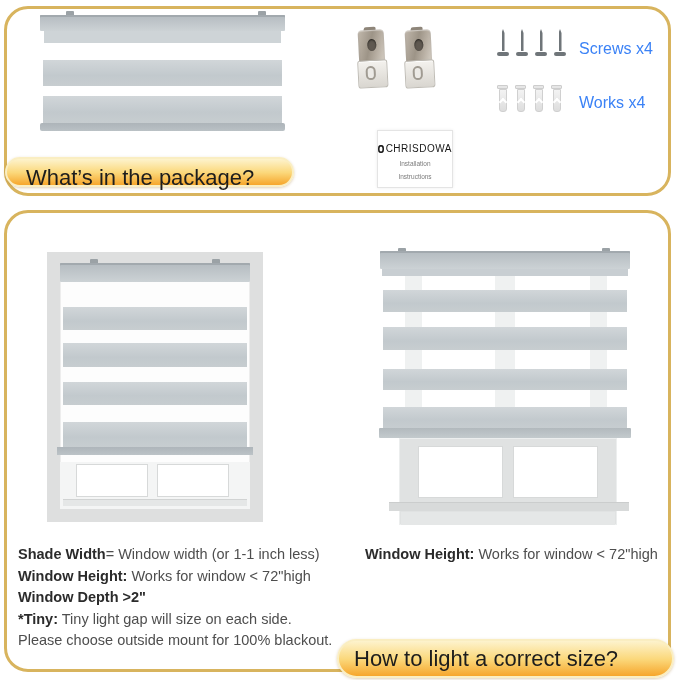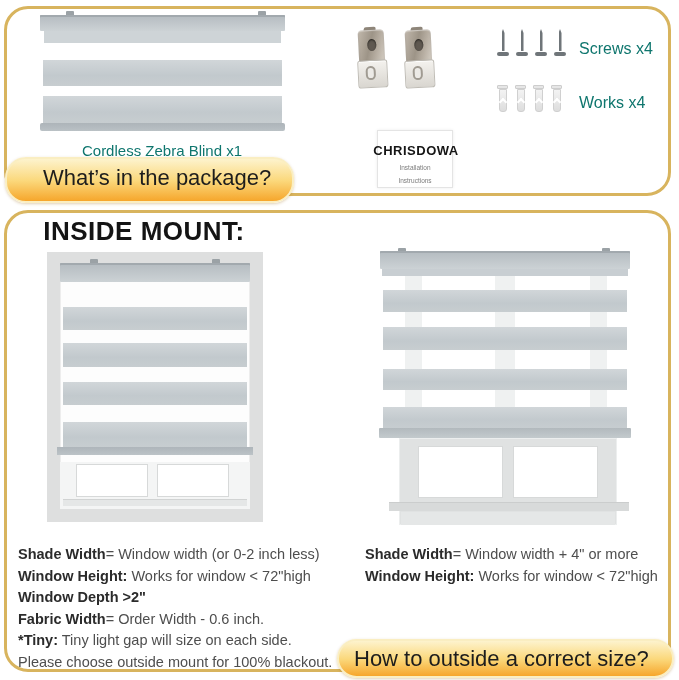--- a/index.html
+++ b/index.html
@@ -10,38 +10,38 @@
   .box { position:absolute; left:4px; width:667px; background:#fff;
          border:3px solid #d8b45e; border-radius:24px; }
   .top-box { top:6px; height:190px; }
   .bottom-box { top:210px; height:462px; }
 
   
   .pill { position:absolute; z-index:5; border-radius:21px;
           background:linear-gradient(180deg,#fdf3cd 0%, #fbd87b 52%, #f6a62c 100%);
           border:2px solid #faeec2; box-shadow:0 1px 3px rgba(150,95,10,.3);
           font-size:22px; font-weight:500; color:#1d1d1d; white-space:nowrap; }
-  .pill-top { left:5px; top:157px; width:289px; height:46px; line-height:37px; padding-left:36px; }
+  .pill-top { left:5px; top:157px; width:289px; height:30px; line-height:37px; padding-left:19px; }
   .pill-bottom { left:337px; top:639px; width:337px; height:39px; line-height:36px; padding-left:15px; }
 
   
   .pkg-blind { position:absolute; left:33px; top:2px; width:245px; height:120px; }
   .tab { position:absolute; width:8px; height:5px; background:#9ba2a6; border-radius:1px 1px 0 0; }
   .pkg-blind .tab.t1 { left:26px; top:0; } .pkg-blind .tab.t2 { left:218px; top:0; }
   .rail { position:absolute; left:0; right:0; background:linear-gradient(180deg,#b4bbc0,#ccd2d5);
           box-shadow:inset 0 2px 0 #a2a9ae; border-radius:1px; }
   .pkg-blind .rail-top { top:4px; height:16px; }
   .pkg-blind .hang { position:absolute; top:20px; height:12px; left:4px; right:4px; background:#ced4d7; }
   .stripe { position:absolute; left:3px; right:3px;
             background:linear-gradient(180deg,#d1d6d9,#c2c9cd 60%,#c7cdd0); }
   .pkg-blind .s1 { top:49px; height:26px; } .pkg-blind .s2 { top:85px; height:27px; }
   .pkg-blind .rail-bot { position:absolute; left:0; right:0; top:112px; height:8px;
             background:linear-gradient(180deg,#adb4b9,#bac1c5); border-radius:2px; }
 
-  .pkg-label { position:absolute; font-size:15px; color:#0f766e; }
+  .pkg-label { position:absolute; font-size:15px; color:#3b82f6; }
   .lbl-blind { left:30px; top:133px; width:250px; text-align:center; }
   .lbl-brackets { left:342px; top:91px; width:110px; text-align:center; }
   .lbl-screws { left:572px; top:31px; font-size:16px; }
   .lbl-anchor { left:572px; top:85px; font-size:16px; }
   .lbl-instruction { left:462px; top:142px; font-size:16px; }
 
   
   .brackets { position:absolute; left:350px; top:18px; display:flex; gap:17px; }
   .bracket { position:relative; width:30px; height:62px; transform:rotate(-3deg); }
   .b-tab { position:absolute; top:0; left:8px; width:12px; height:6px; background:#8e8579;
@@ -72,21 +72,21 @@
   .a-body::after { content:""; position:absolute; left:50%; top:42%; width:4px; height:4px;
             border-left:2px solid #fff; border-top:2px solid #fff;
             transform:translateX(-50%) rotate(45deg); }
 
   
   .inst-card { position:absolute; left:370px; top:121px; width:76px; height:58px; background:#fff;
                border:1px solid #e4e4e4; box-shadow:0 0 3px rgba(0,0,0,.08); text-align:center; }
   .brand-row { margin-top:12px; display:flex; align-items:center; justify-content:center; gap:2px; }
   .logo-circle { width:8px; height:8px; border-radius:50%; background:#151515; display:inline-block;
                box-shadow:inset 0 0 0 1.5px #151515, inset 0 0 0 3px #fff; }
-  .brand-name { font-size:13px; font-weight:700; letter-spacing:.5px; color:#161616; }
+  .brand-name { font-size:10px; font-weight:400; letter-spacing:.5px; color:#161616; }
   .card-line { font-size:6.5px; color:#7c7c7c; margin-top:6px; }
 
   
   .mount-heading { position:absolute; font-size:26px; font-weight:600; letter-spacing:.5px;
                    color:#141414; text-align:center; width:250px; }
   .inside-heading { left:12px; top:3px; }
   .outside-heading { left:316px; top:3px; }
   .notes { position:absolute; top:331px; }
   .left-notes { left:11px; width:344px; }
   .right-notes { left:358px; width:312px; }
@@ -140,21 +140,20 @@
 
     <div class="pkg-blind">
       <div class="tab t1"></div>
       <div class="tab t2"></div>
       <div class="rail rail-top"></div>
       <div class="hang"></div>
       <div class="stripe s1"></div>
       <div class="stripe s2"></div>
       <div class="rail-bot"></div>
     </div>
-    <div class="pkg-label lbl-blind">Cordless Zebra Blind x1</div>
 
     <div class="brackets">
       <div class="bracket">
         <div class="b-tab"></div>
         <div class="b-top"></div>
         <div class="b-hole"></div>
         <div class="b-bottom"></div>
         <div class="b-slot"></div>
       </div>
       <div class="bracket">
@@ -213,21 +212,20 @@
       </div>
       <div class="card-line">Installation</div>
       <div class="card-line">Instructions</div>
     </div>
   </section>
 
   <div class="pill pill-top">What’s in the package?</div>
 
   <section class="box bottom-box">
 
-    <h2 class="mount-heading inside-heading">INSIDE MOUNT:</h2>
 
     <div class="inside-ill">
       <div class="opening"></div>
       <div class="in-window">
         <div class="pane pane-l"></div>
         <div class="pane pane-r"></div>
         <div class="in-sill"></div>
       </div>
       <div class="in-blind">
         <div class="tab t1"></div>
@@ -256,27 +254,25 @@
         <div class="sheer"></div>
         <div class="stripe st1"></div>
         <div class="stripe st2"></div>
         <div class="stripe st3"></div>
         <div class="stripe st4"></div>
         <div class="rail-bot"></div>
       </div>
     </div>
 
     <div class="notes left-notes">
-      <div class="note-line"><b>Shade Width</b><span>= Window width (or 0-2 inch less)</span></div>
+      <div class="note-line"><b>Shade Width</b><span>= Window width (or 1-1 inch less)</span></div>
       <div class="note-line"><b>Window Height:</b><span> Works for window &lt; 72"high</span></div>
       <div class="note-line"><b>Window Depth &gt;2"</b><span></span></div>
-      <div class="note-line"><b>Fabric Width</b><span>= Order Width - 0.6 inch.</span></div>
       <div class="note-line"><b>*Tiny:</b><span> Tiny light gap will size on each side.</span></div>
       <div class="note-line"><b></b><span>Please choose outside mount for 100% blackout.</span></div>
     </div>
     <div class="notes right-notes">
-      <div class="note-line"><b>Shade Width</b><span>= Window width + 4" or more</span></div>
       <div class="note-line"><b>Window Height:</b><span> Works for window &lt; 72"high</span></div>
     </div>
   </section>
 
-  <div class="pill pill-bottom">How to outside a correct size?</div>
+  <div class="pill pill-bottom">How to light a correct size?</div>
 </div>
 
 </body></html>

